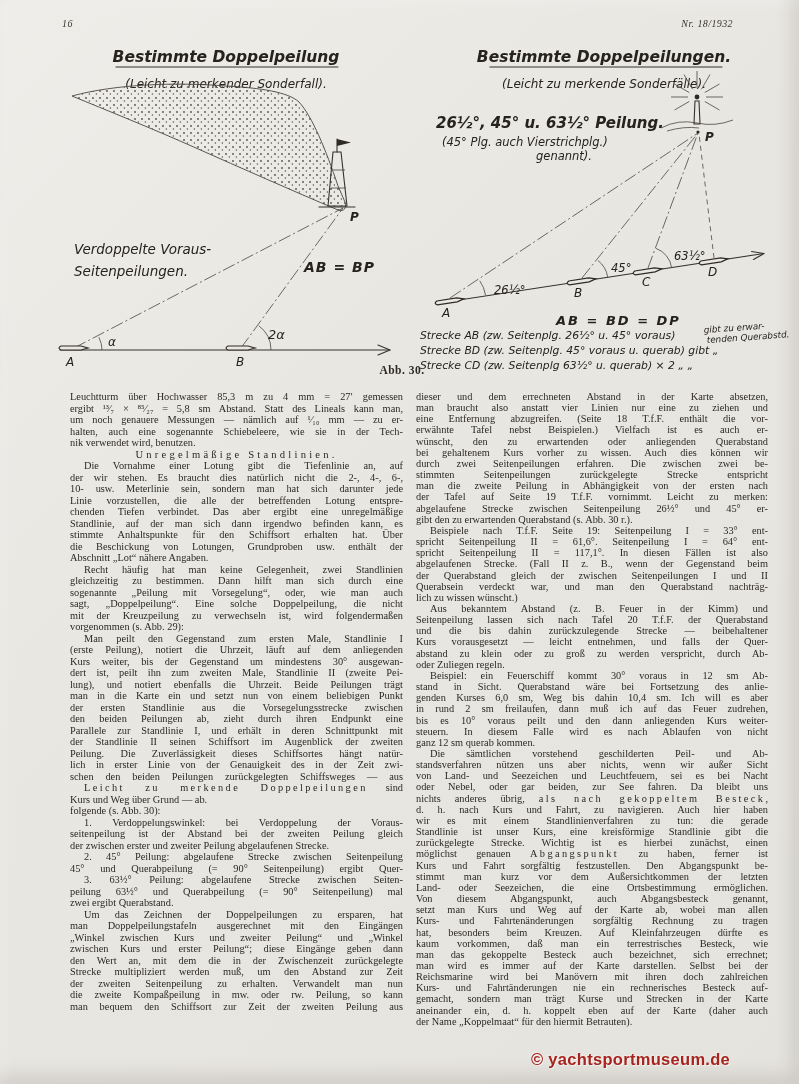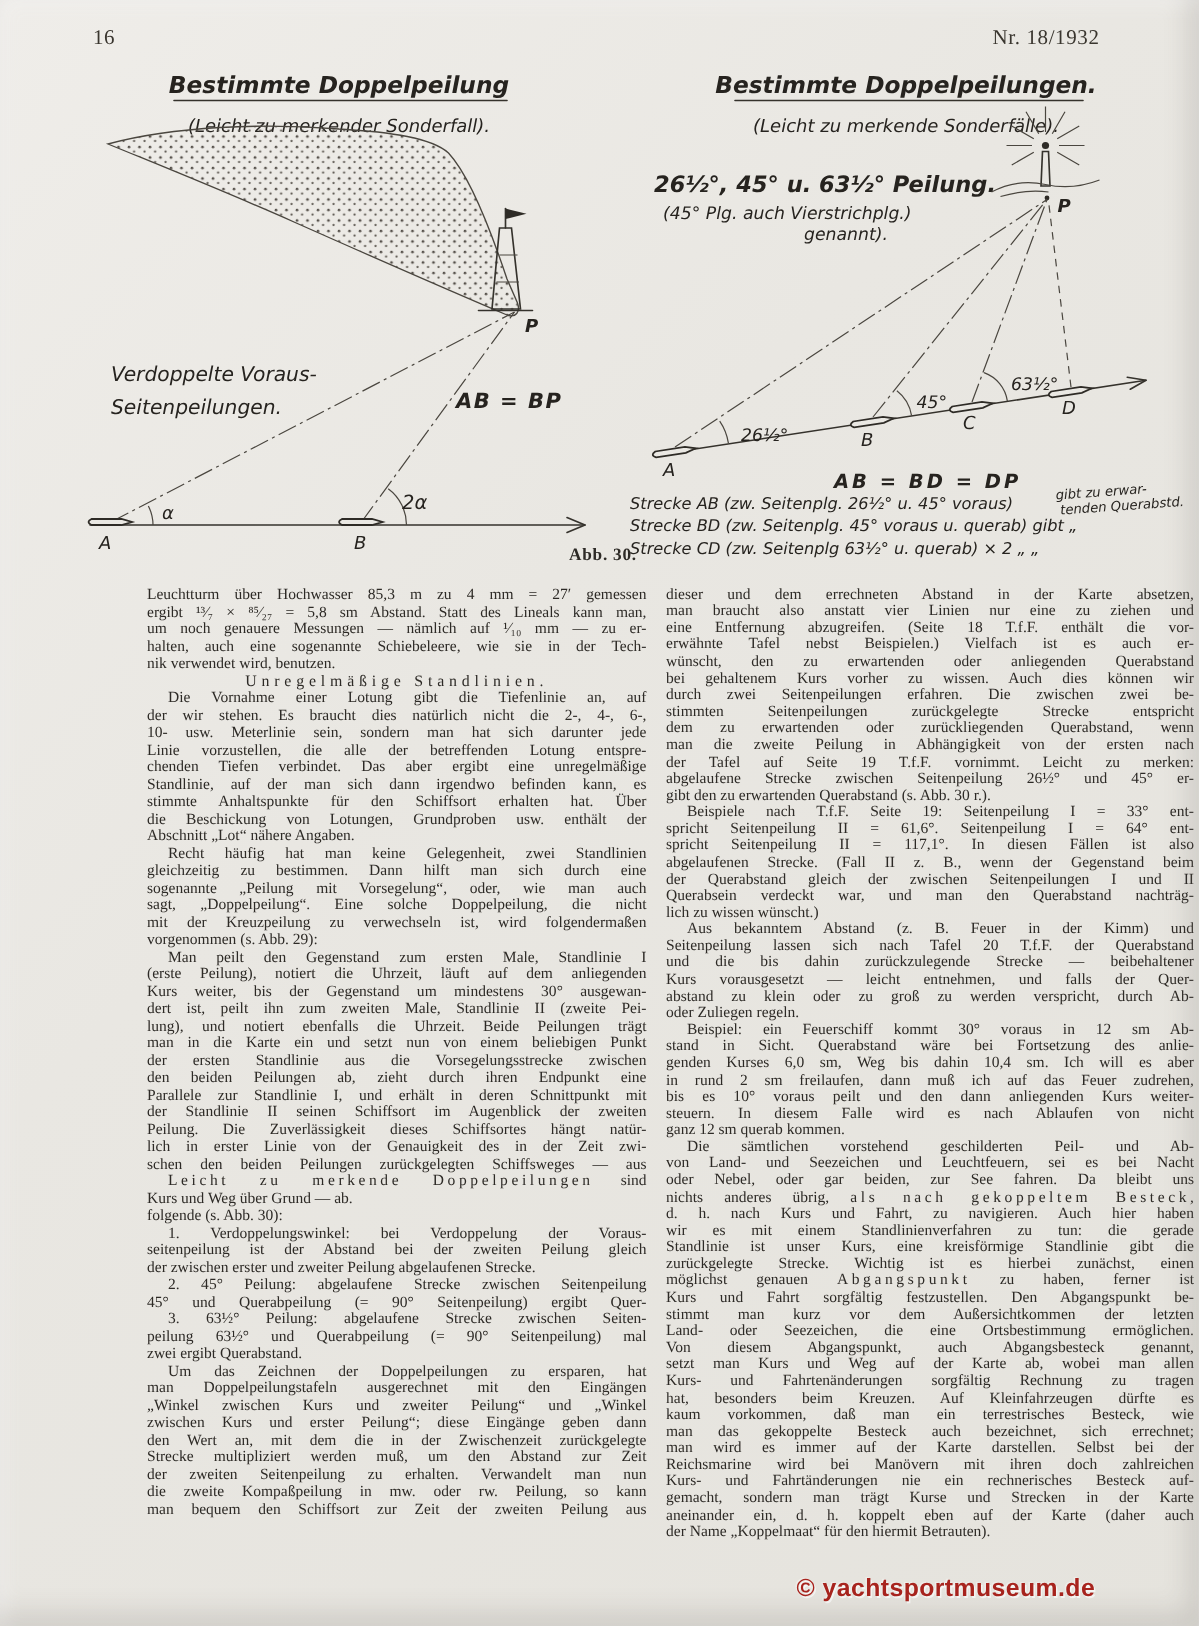--- a/index.html
+++ b/index.html
@@ -3,37 +3,37 @@
 <meta charset="utf-8">
 <style>
   html,body{margin:0;padding:0;}
   body{width:799px;height:1084px;position:relative;overflow:hidden;
        background:#eae8e3;
        font-family:"Liberation Serif","DejaVu Serif",serif;color:#2d2a26;}
   #paper{position:absolute;inset:0;
        background:linear-gradient(135deg,#efede9 0%,#e9e7e2 40%,#e5e3dd 100%);}
   #paper:after{content:"";position:absolute;inset:0;pointer-events:none;
        box-shadow:inset -6px -8px 18px rgba(90,85,75,.18), inset 4px 3px 12px rgba(255,255,255,.5);}
-  .hdr{position:absolute;top:18px;font-size:14px;letter-spacing:.4px;color:#3a362f;}
+  .hdr{position:absolute;top:18px;font-size:10px;letter-spacing:.4px;color:#3a362f;font-style:italic;}
   #pgnum{left:62px;}
   #issue{right:66px;}
   
   .fig{position:absolute;}
   svg text{fill:#26231f;}
   .hand{font-family:"DejaVu Sans",sans-serif;font-style:italic;}
   .hw{font-weight:600;}
   .ln{stroke:#35322c;stroke-width:1.1;fill:none;stroke-linecap:round;}
   .thin{stroke:#4a463f;stroke-width:.8;fill:none;}
   .dd{stroke-dasharray:13 3 2 3;}
   .dsh{stroke-dasharray:5 4;}
   .hull{stroke:#2e2b26;stroke-width:1.2;fill:#eae8e3;}
   #caption{position:absolute;left:350px;top:364px;width:104px;text-align:center;
        font-size:11.5px;font-weight:bold;letter-spacing:.5px;}
   
-  .col{position:absolute;top:391px;font-size:10.35px;text-align:justify;margin-left:28px;}
+  .col{position:absolute;top:391px;font-size:10.35px;text-align:justify;}
   #colL{left:70px;width:333px;line-height:11.5px;}
   #colR{left:416px;width:352px;line-height:11.16px;}
   .tl{text-align:justify;text-align-last:justify;white-space:normal;}
   .te{text-align-last:left;}
   .ti{text-indent:14px;}
   .th{text-align:left;text-align-last:center;letter-spacing:3.2px;font-size:10.6px;}
   .sperr{letter-spacing:2.4px;}
   #watermark{position:absolute;right:8px;top:1050px;width:260px;
        font-family:"Liberation Sans","DejaVu Sans",sans-serif;font-weight:bold;
        font-size:16.5px;letter-spacing:.3px;
@@ -222,21 +222,20 @@
     </div>
   <div class="col" id="colR">
       <div class="tl">dieser und dem errechneten Abstand in der Karte absetzen,</div>
       <div class="tl">man braucht also anstatt vier Linien nur eine zu ziehen und</div>
       <div class="tl">eine Entfernung abzugreifen.  (Seite 18 T.f.F. enthält die vor-</div>
       <div class="tl">erwähnte Tafel nebst Beispielen.)  Vielfach ist es auch er-</div>
       <div class="tl">wünscht, den zu erwartenden oder anliegenden Querabstand</div>
       <div class="tl">bei gehaltenem Kurs vorher zu wissen.  Auch dies können wir</div>
       <div class="tl">durch zwei Seitenpeilungen erfahren.  Die zwischen zwei be-</div>
       <div class="tl">stimmten Seitenpeilungen zurückgelegte Strecke entspricht</div>
-      <div class="tl">dem zu erwartenden oder zurückliegenden Querabstand, wenn</div>
       <div class="tl">man die zweite Peilung in Abhängigkeit von der ersten nach</div>
       <div class="tl">der Tafel auf Seite 19 T.f.F. vornimmt.  Leicht zu merken:</div>
       <div class="tl">abgelaufene Strecke zwischen Seitenpeilung 26½° und 45° er-</div>
       <div class="tl te">gibt den zu erwartenden Querabstand (s. Abb. 30 r.).</div>
       <div class="tl ti">Beispiele nach T.f.F. Seite 19: Seitenpeilung I = 33° ent-</div>
       <div class="tl">spricht Seitenpeilung II = 61,6°.  Seitenpeilung I = 64° ent-</div>
       <div class="tl">spricht Seitenpeilung II = 117,1°.  In diesen Fällen ist also</div>
       <div class="tl">abgelaufenen Strecke.  (Fall II z. B., wenn der Gegenstand beim</div>
       <div class="tl">der Querabstand gleich der zwischen Seitenpeilungen I und II</div>
       <div class="tl">Querabsein verdeckt war, und man den Querabstand nachträg-</div>
@@ -248,20 +247,21 @@
       <div class="tl">abstand zu klein oder zu groß zu werden verspricht, durch Ab-</div>
       <div class="tl te">oder Zuliegen regeln.</div>
       <div class="tl ti">Beispiel: ein Feuerschiff kommt 30° voraus in 12 sm Ab-</div>
       <div class="tl">stand in Sicht.  Querabstand wäre bei Fortsetzung des anlie-</div>
       <div class="tl">genden Kurses 6,0 sm, Weg bis dahin 10,4 sm.  Ich will es aber</div>
       <div class="tl">in rund 2 sm freilaufen, dann muß ich auf das Feuer zudrehen,</div>
       <div class="tl">bis es 10° voraus peilt und den dann anliegenden Kurs weiter-</div>
       <div class="tl">steuern.  In diesem Falle wird es nach Ablaufen von nicht</div>
       <div class="tl te">ganz 12 sm querab kommen.</div>
       <div class="tl ti">Die sämtlichen vorstehend geschilderten Peil- und Ab-</div>
+      <div class="tl">standsverfahren nützen uns aber nichts, wenn wir außer Sicht</div>
       <div class="tl">von Land- und Seezeichen und Leuchtfeuern, sei es bei Nacht</div>
       <div class="tl">oder Nebel, oder gar beiden, zur See fahren.  Da bleibt uns</div>
       <div class="tl">nichts anderes übrig, <span class="sperr">als nach gekoppeltem Besteck</span>,</div>
       <div class="tl">d. h. nach Kurs und Fahrt, zu navigieren.  Auch hier haben</div>
       <div class="tl">wir es mit einem Standlinienverfahren zu tun: die gerade</div>
       <div class="tl">Standlinie ist unser Kurs, eine kreisförmige Standlinie gibt die</div>
       <div class="tl">zurückgelegte Strecke.  Wichtig ist es hierbei zunächst, einen</div>
       <div class="tl">möglichst genauen <span class="sperr">Abgangspunkt</span> zu haben, ferner ist</div>
       <div class="tl">Kurs und Fahrt sorgfältig festzustellen.  Den Abgangspunkt be-</div>
       <div class="tl">stimmt man kurz vor dem Außersichtkommen der letzten</div>

